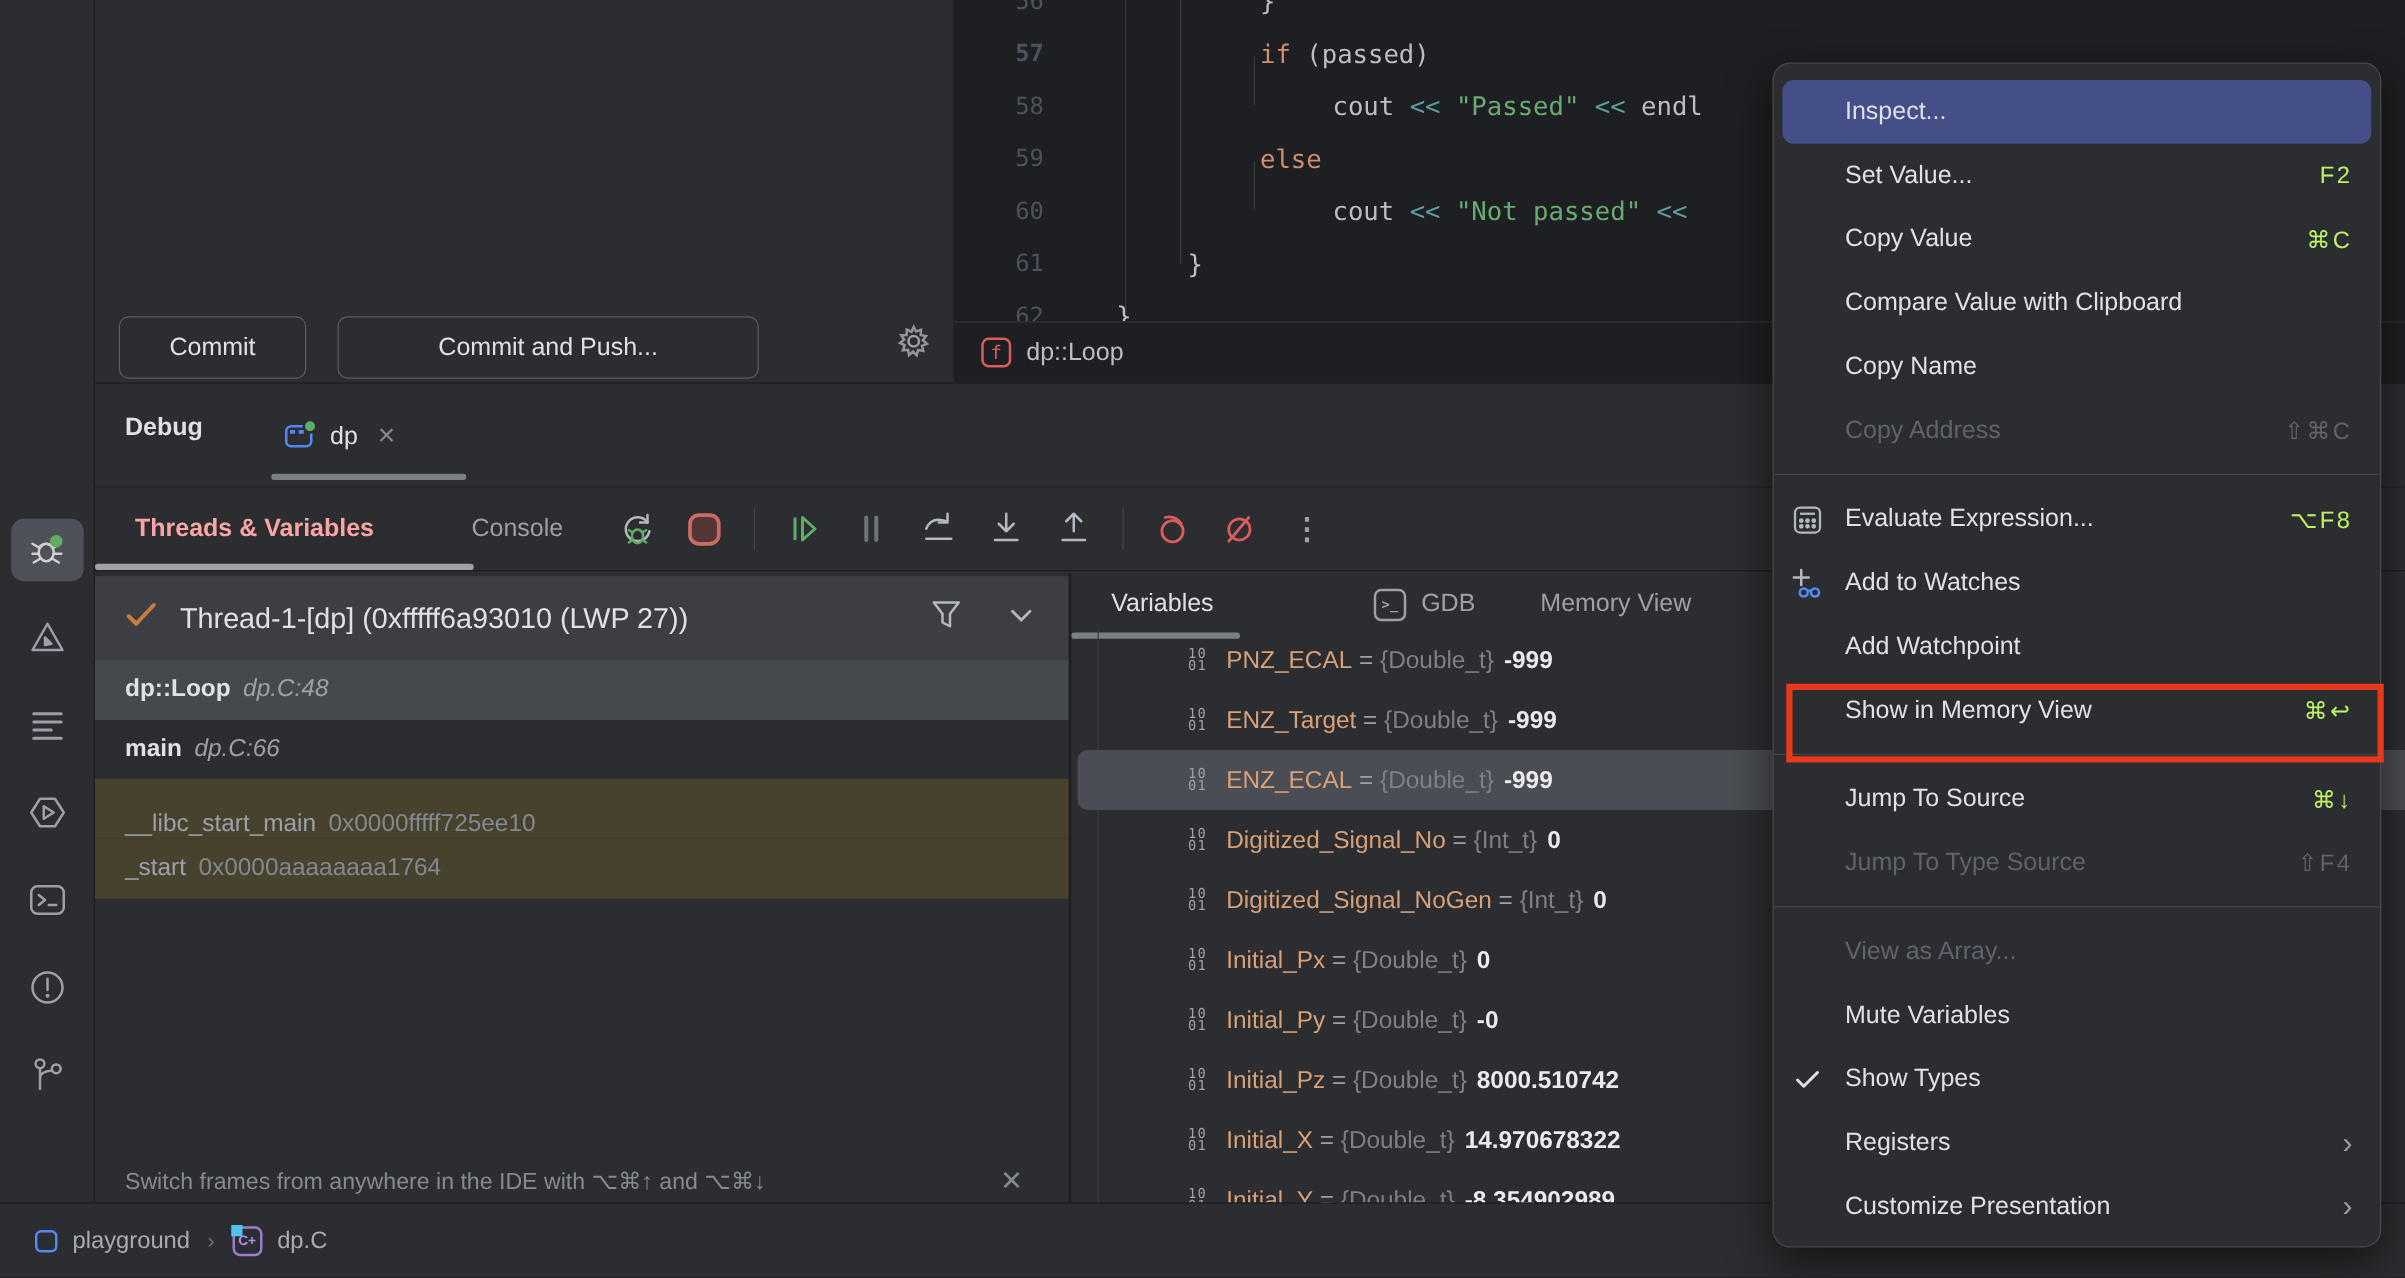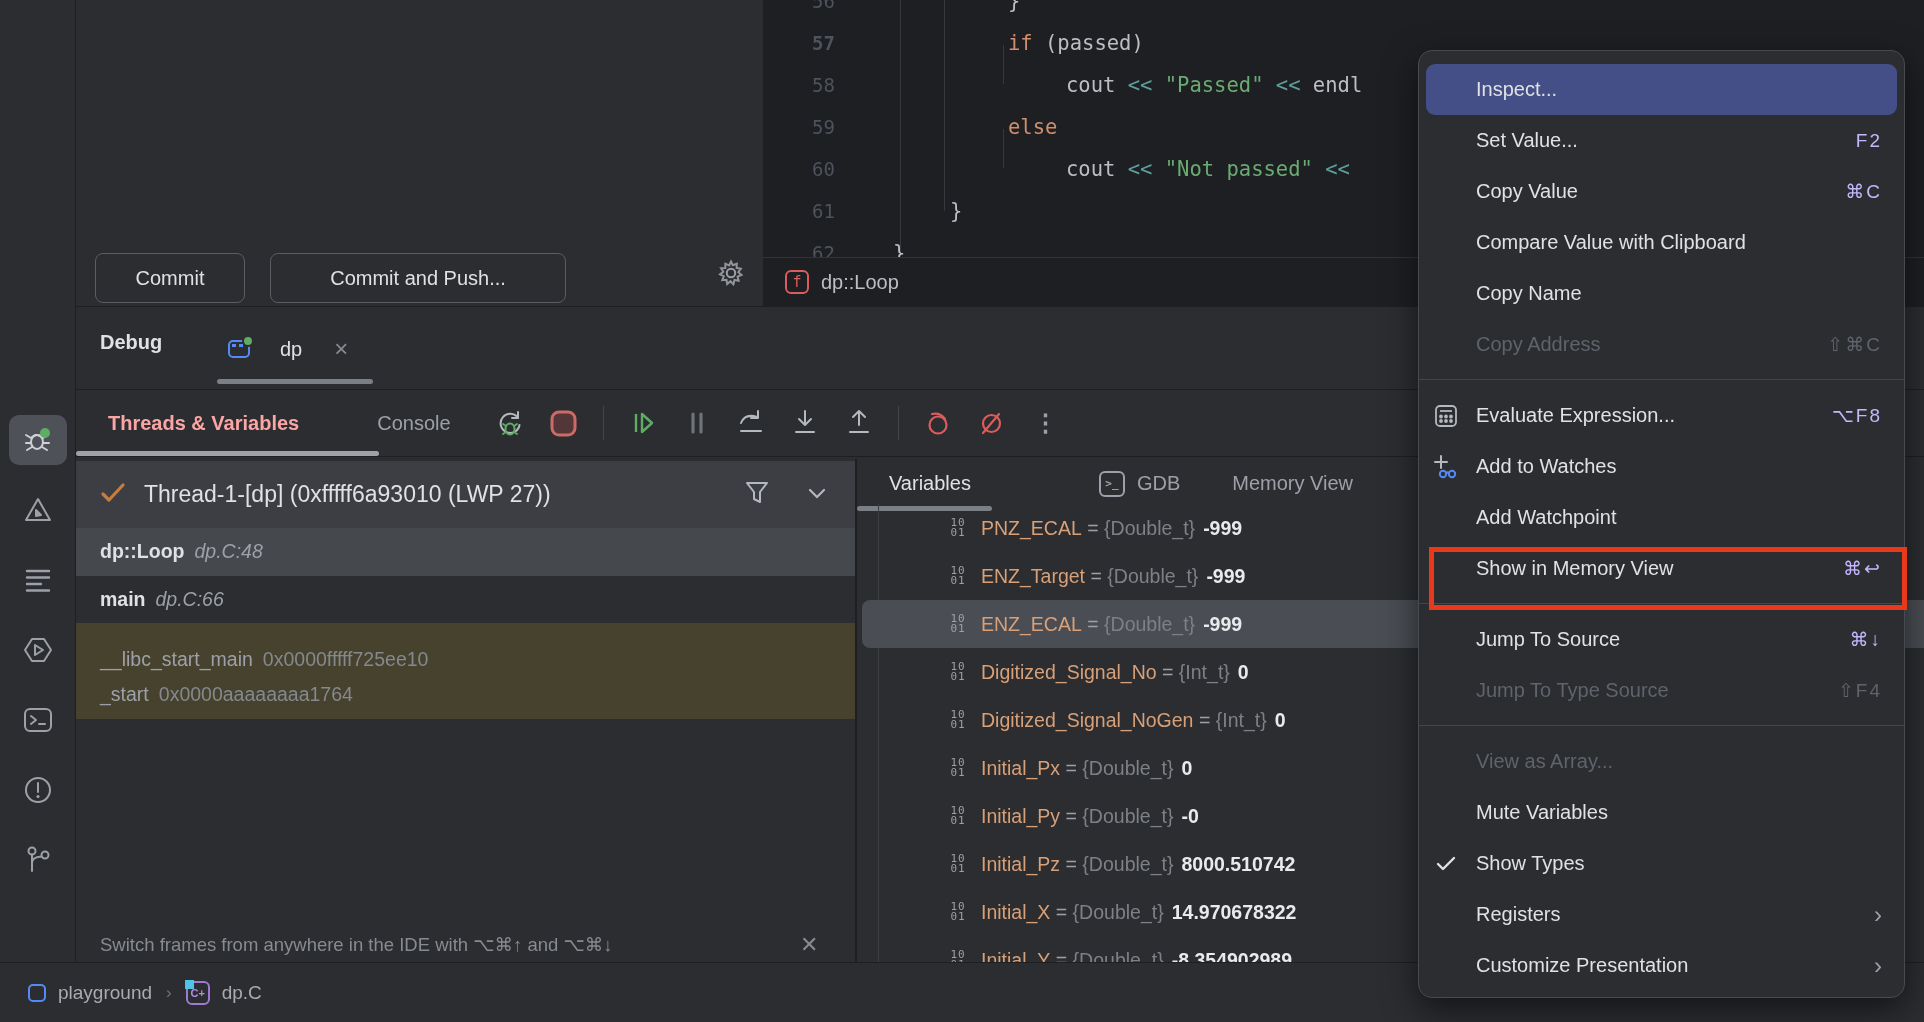--- a/index.html
+++ b/index.html
@@ -47,21 +47,21 @@
     background:#1E1F22; border-top:1px solid #313438; display:flex; align-items:center; }
   .f-icon { width:24px; height:24px; margin-left:22px; border:2px solid #DB5C5C; border-radius:6px;
     color:#DB5C5C; font-family:"DejaVu Sans Mono",monospace; font-size:15px;
     display:flex; align-items:center; justify-content:center; }
   .bc-label { margin-left:12px; font-size:20px; color:#BCBEC4; }
 
   
   .debug-panel { position:absolute; left:76px; top:306px; width:1848px; height:656px;
     background:#2B2D30; border-top:1px solid #1E1F22; }
   .dbg-title { position:absolute; left:24px; top:24px; font-size:20px; font-weight:bold; }
-  .dp-tab { position:absolute; left:152px; top:16px; width:150px; height:52px; display:flex; align-items:center;gap:16px; }
+  .dp-tab { position:absolute; left:152px; top:16px; width:150px; height:52px; display:flex; align-items:center; }
   .dp-tab-icon { position:relative; width:22px; height:18px; border:2.5px solid #548AF7; border-radius:5px; }
   .dp-tab-icon .dash { position:absolute; top:2px; left:2px; width:4px; height:2.5px; background:#548AF7; box-shadow:7px 0 0 #548AF7; }
   .dp-tab-icon .dot { position:absolute; right:-6px; top:-7px; width:12px; height:12px; border-radius:50%;
     background:#5FAD65; border:2px solid #2B2D30; }
   .dp-tab-label { margin-left:14px; font-size:20px; }
   .dp-tab-close { margin-left:16px; color:#868A91; font-size:24px; line-height:20px; }
   .dp-tab-underline { position:absolute; left:141px; top:72px; width:156px; height:5px; border-radius:3px; background:#7A7E85; }
   .hdr-divider { position:absolute; left:0; right:0; top:82px; height:1px; background:#1E1F22; }
 
   .toolbar { position:absolute; left:0; top:83px; width:100%; height:66px; display:flex; align-items:center; }
@@ -118,21 +118,21 @@
   .var-val { color:#E8EAED; font-weight:600; margin-left:8px; }
 
   
   .context-menu { position:absolute; left:1418px; top:50px; width:487px; height:948px;
     background:#2B2D30; border:1px solid #474A4F; border-radius:14px;
     box-shadow:0 12px 34px rgba(0,0,0,.55); z-index:10; padding-top:13px; }
   .mi { position:relative; height:51px; display:flex; align-items:center; padding-left:57px; padding-right:22px;
     font-size:20px; color:#DFE1E5; }
   .mi.sel { background:#454F87; border-radius:9px; margin:0 7px; padding-left:50px; padding-right:15px; }
   .mi.dis { color:#5F636B; }
-  .mi .sc { margin-left:auto; color:#c4b5fd; font-size:19px; letter-spacing:2px; }
+  .mi .sc { margin-left:auto; color:#bef264; font-size:19px; letter-spacing:2px; }
   .mi.dis .sc { color:#5F636B; }
   .mi .mi-icon { position:absolute; left:14px; top:50%; transform:translateY(-50%); width:26px; height:26px;
     display:flex; align-items:center; justify-content:center; }
   .mi .sub { margin-left:auto; color:#9DA0A8; font-size:24px; }
   .msep { height:1px; background:#43454A; margin:9px 0 10px 0; }
 
   .red-annotation { position:absolute; left:1429px; top:547px; width:478px; height:63px;
     border:5px solid #E8391D; z-index:11; }
 
   svg { overflow:visible; }
@@ -200,21 +200,21 @@
           <circle cx="7" cy="6" r="3.5"></circle>
           <circle cx="20" cy="10" r="3.5"></circle>
           <path d="M7 9.5 V26 M7 18 Q7 12 16.5 11.5"></path>
         </svg>
       </span>
     </div>
   </div>
 
   <div class="commit-panel">
     <button class="btn" style="left:19px; width:150px;">Commit</button>
-    <button class="btn" style="left:194px; width:296px;">Commit and Push...</button>
+    <button class="btn" style="left:194px; width:337px;">Commit and Push...</button>
     <span style="position:absolute; left:640px; top:258px;">
       <svg width="30" height="30" viewBox="0 0 30 30" fill="none" stroke="#9DA0A8" stroke-width="2">
         <circle cx="15" cy="15" r="4.2"></circle>
         <path d="M15 3.5 L16.8 7.2 L20.8 5.8 L20.6 10 L24.8 10.8 L22.3 14.2 L25.5 17 L21.6 18.6 L22.6 22.8 L18.5 22 L17.4 26.2 L14.4 23.2 L11.2 26 L10.5 21.8 L6.3 22.2 L7.8 18.2 L4 16.4 L7.3 13.8 L5 10.2 L9.3 10 L9.4 5.7 L13.2 7.4 Z" opacity="0.9"></path>
       </svg>
     </span>
   </div>
 
   <div class="editor">
     <div class="iguide" style="left:137px; top:0; height:253px;"></div>

